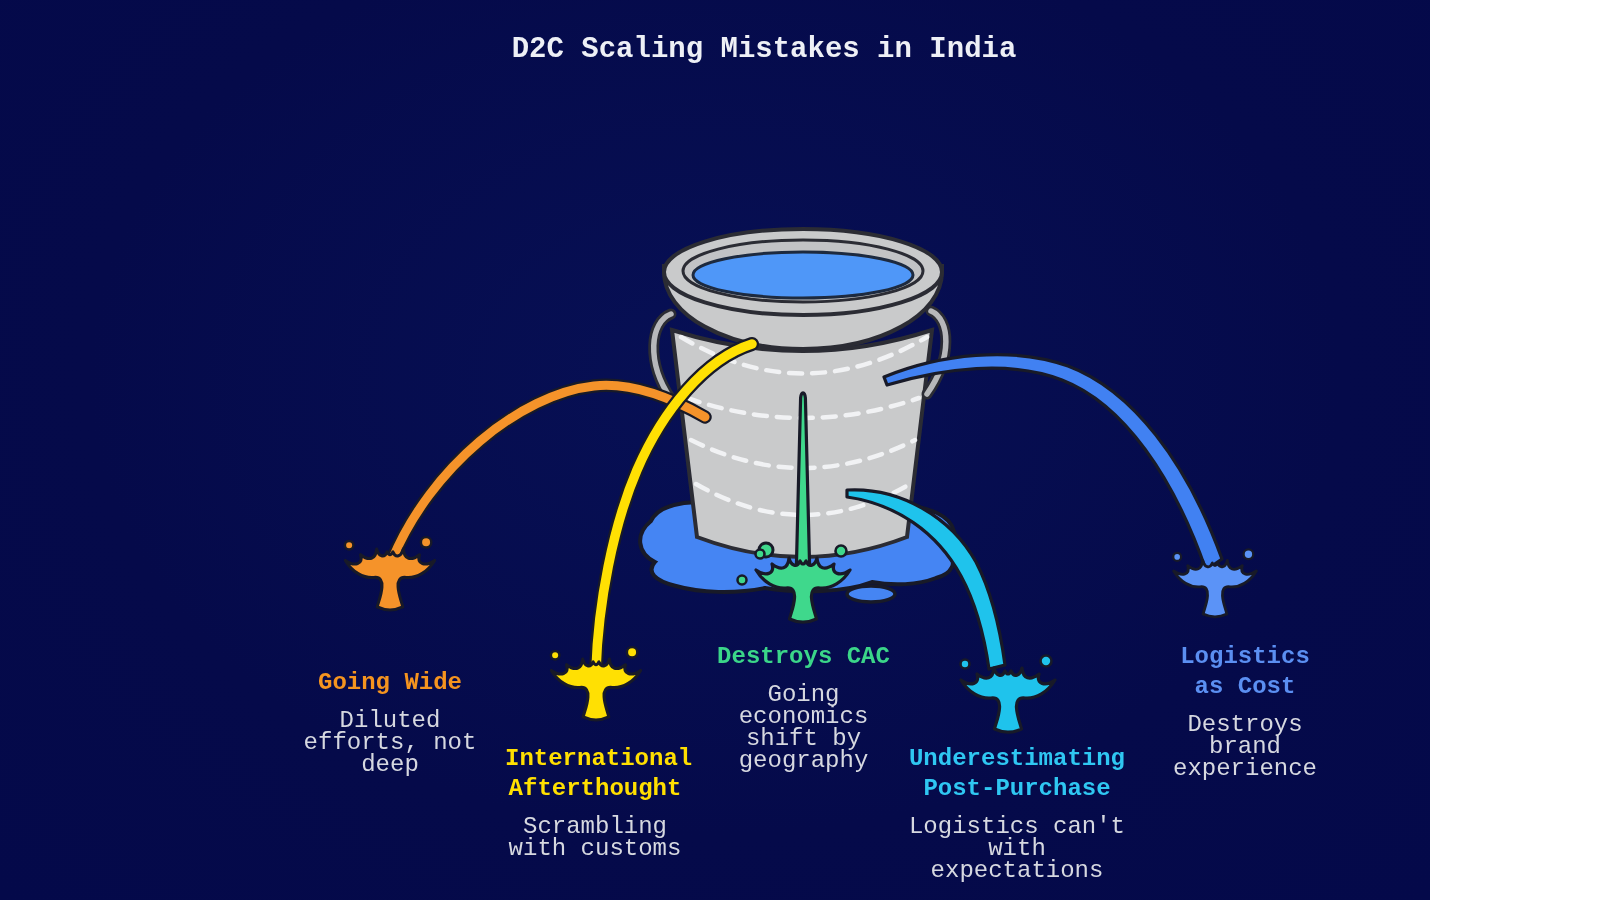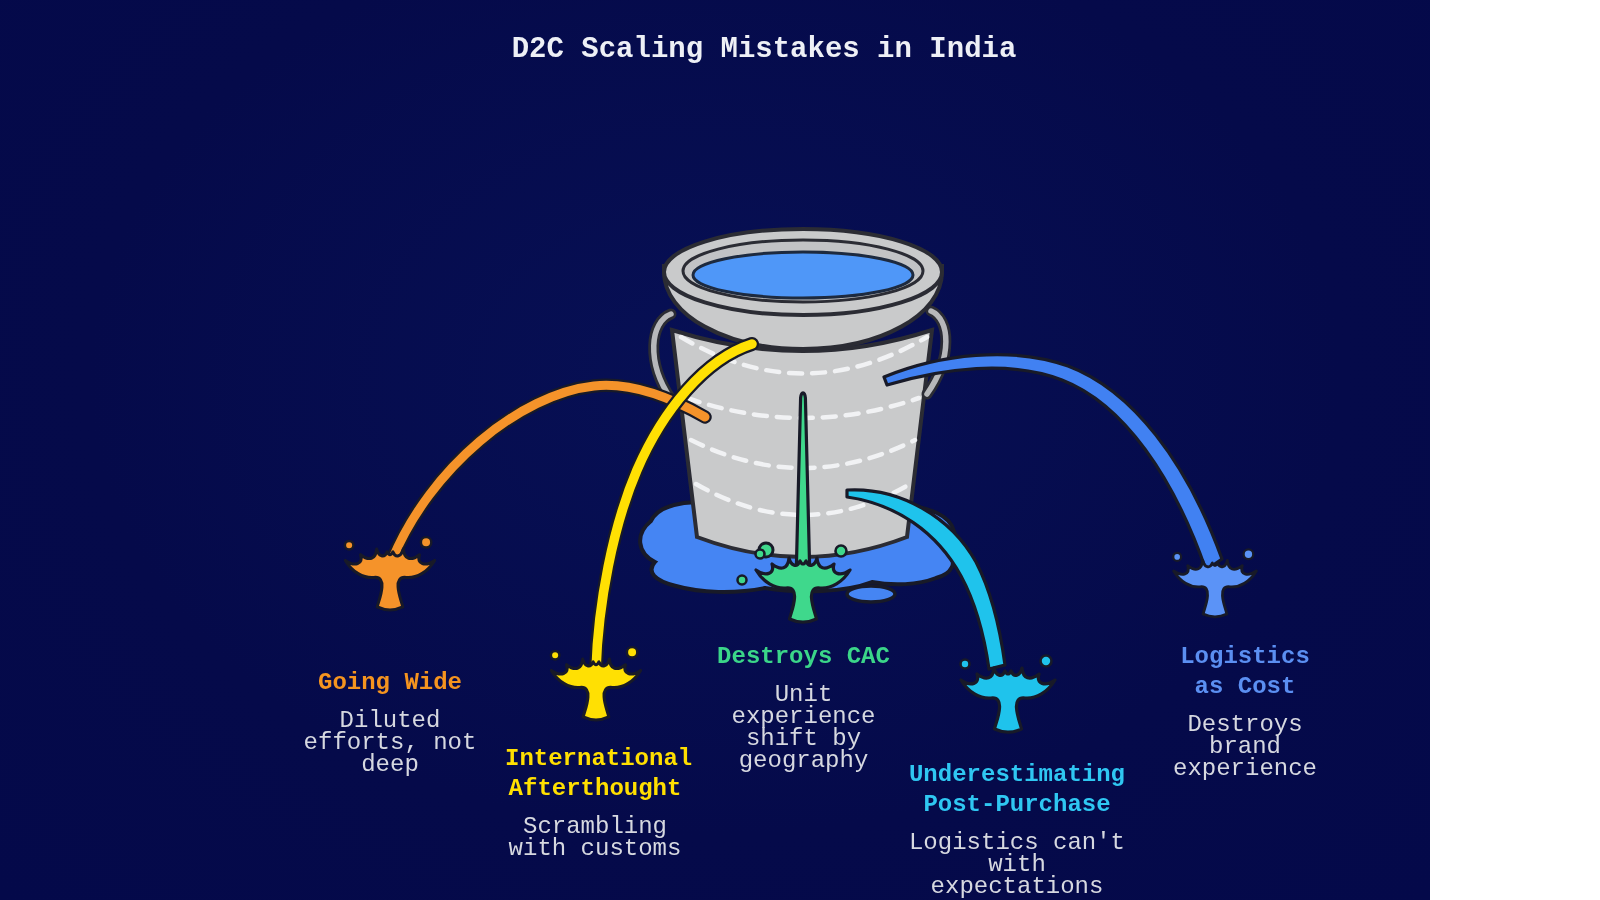--- a/index.html
+++ b/index.html
@@ -16,21 +16,21 @@
     font-size:29px;font-weight:bold;letter-spacing:0px;
     color:#eef0f6;
   }
   .diagram-svg{position:absolute;left:0;top:0;}
   .mistake{position:absolute;text-align:center;}
   .mistake h3{margin:0 0 12px 0;font-size:24px;font-weight:bold;line-height:30px;}
   .mistake p{margin:0;font-size:24px;line-height:22px;color:#d6d8e0;font-weight:normal;}
   .m1 h3{color:#f5941f;}
   .m2 h3{color:#ffdf00;}
   .m3 h3{color:#3bd689;}
-  .m4 h3{color:#2fc7f2;margin-top:16px;}
+  .m4 h3{color:#2fc7f2;}
   .m5 h3{color:#5b8ff2;}
 </style>
 </head>
 <body>
 
 <div class="stage">
 
   <div class="page-title">D2C Scaling Mistakes in India</div>
 
   <svg class="diagram-svg" width="1600" height="900" viewBox="0 0 1600 900">
@@ -114,21 +114,21 @@
     <p>Diluted efforts, not deep</p>
   </div>
 
   <div class="mistake m2" style="left:505px;top:744px;width:180px;">
     <h3>International Afterthought</h3>
     <p>Scrambling with customs</p>
   </div>
 
   <div class="mistake m3" style="left:716px;top:642px;width:175px;">
     <h3>Destroys CAC</h3>
-    <p>Unit experience shift by geography</p>
+    <p>Going economics shift by geography</p>
   </div>
 
   <div class="mistake m4" style="left:902px;top:744px;width:230px;">
     <h3>Underestimating Post-Purchase</h3>
     <p>Logistics can't with expectations</p>
   </div>
 
   <div class="mistake m5" style="left:1165px;top:642px;width:160px;">
     <h3>Logistics as Cost</h3>
     <p>Destroys brand experience</p>

